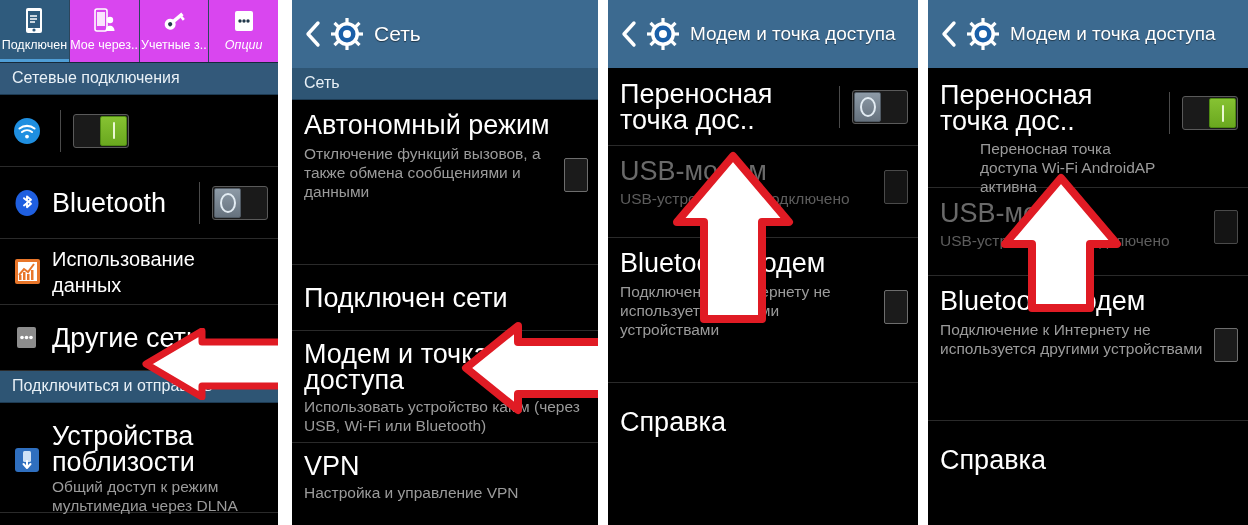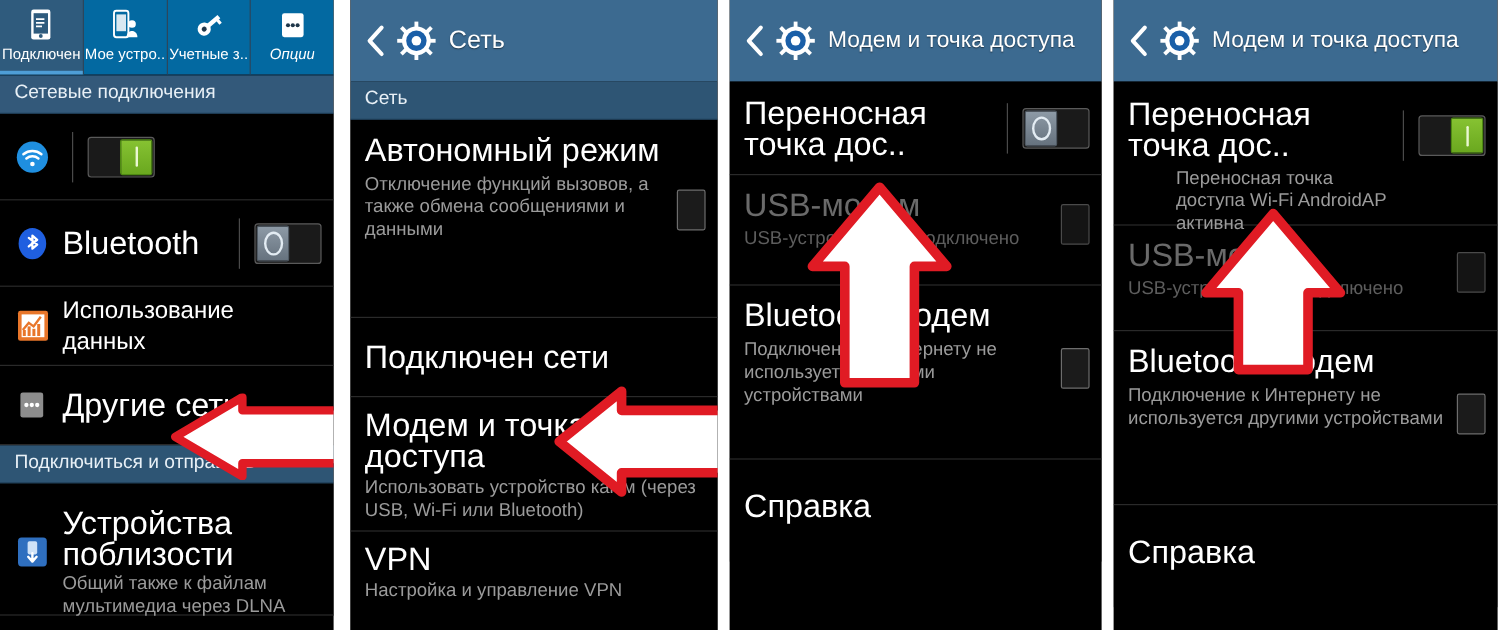--- a/index.html
+++ b/index.html
@@ -17,21 +17,21 @@
   .panel{
     position:relative;
     background:#000000;
     overflow:hidden;
     flex:0 0 auto;
   }
   .gap{flex:0 0 auto;background:#ffffff;}
 
   
   .tabbar{
-    display:flex;height:62px;background:#0369a1;
+    display:flex;height:62px;background:#d946ef;
     border-bottom:1px solid #16293a;
   }
   .tab{
     flex:1;display:flex;flex-direction:column;align-items:center;
     justify-content:flex-start;padding-top:5px;
     border-right:1px solid #2c465c;position:relative;
   }
   .tab:last-child{border-right:none;font-style:italic;}
   .tab.active{background:#2f5b7d;}
   .tab .ticon{height:32px;display:flex;align-items:center;justify-content:center;}
@@ -143,21 +143,21 @@
 
       <div class="tab">
         <div class="ticon">
           <svg width="26" height="28" viewBox="0 0 26 28">
             <rect x="4" y="2" width="12" height="22" rx="2" fill="none" stroke="#ffffff" stroke-width="1.6"></rect>
             <rect x="6" y="5" width="8" height="14" fill="#ffffff" opacity="0.85"></rect>
             <circle cx="19" cy="13" r="3.2" fill="#ffffff"></circle>
             <path d="M14.5 24c0-3.2 2-5.2 4.5-5.2s4.5 2 4.5 5.2z" fill="#ffffff"></path>
           </svg>
         </div>
-        <div class="tlabel">Мое устро..</div>
+        <div class="tlabel">Мое через..</div>
       </div>
 
       <div class="tab">
         <div class="ticon">
           <svg width="28" height="28" viewBox="0 0 28 28">
             <g transform="rotate(-40 14 14)">
               <circle cx="9" cy="14" r="5.5" fill="#ffffff"></circle>
               <circle cx="9" cy="14" r="2.1" fill="#20374a"></circle>
               <rect x="13" y="12.2" width="12" height="3.6" fill="#ffffff"></rect>
               <rect x="21" y="15.4" width="2.6" height="4" fill="#ffffff"></rect>
@@ -257,21 +257,21 @@
       <div class="row" style="height:110px;align-items:flex-start;padding-top:20px;">
         <div class="ico" style="margin-top:22px;">
           <svg width="26" height="26" viewBox="0 0 26 26">
             <rect x="1" y="1" width="24" height="24" rx="3" fill="#2f6fbf"></rect>
             <rect x="9" y="4" width="8" height="11" rx="1.5" fill="#cfe2f7"></rect>
             <path d="M13 14v6M9.5 17l3.5 4 3.5-4" stroke="#ffffff" stroke-width="2" fill="none" stroke-linecap="round" stroke-linejoin="round"></path>
           </svg>
         </div>
         <div class="txt">
           <div class="title">Устройства поблизости</div>
-          <div class="sub">Общий также к файлам мультимедиа через DLNA</div>
+          <div class="sub">Общий доступ к режим мультимедиа через DLNA</div>
         </div>
       </div>
     </div>
 
     <div class="arrow" style="left:140px;top:328px;width:148px;height:72px;">
       <svg width="148" height="72" viewBox="0 0 148 72">
         <path d="M148 14 L62 14 L62 3 L6 36 L62 69 L62 58 L148 58 Z" fill="#ffffff" stroke="#e01b24" stroke-width="7" stroke-linejoin="round"></path>
       </svg>
     </div>
   </div>

